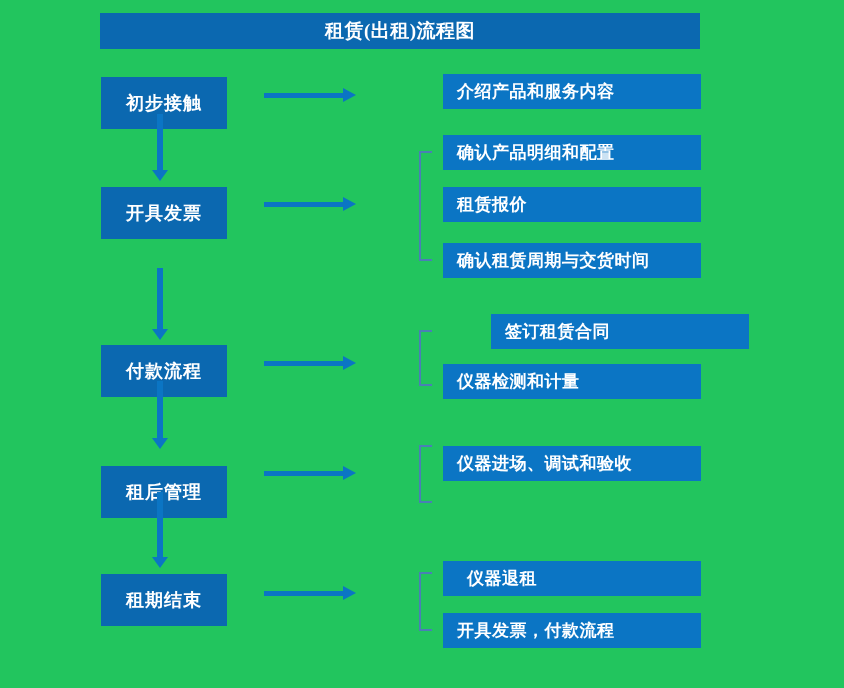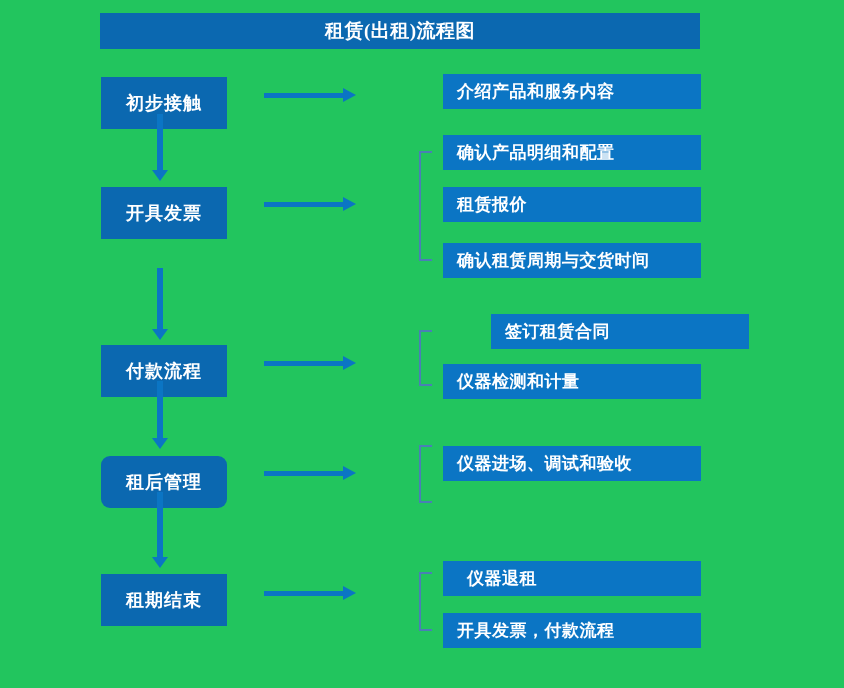--- a/index.html
+++ b/index.html
@@ -131,21 +131,21 @@
 </head>
 <body>
 
 <div id="canvas">
 
   <div class="title-bar">租赁(出租)流程图</div>
 
   <div class="stage-box" style="top:77px;">初步接触</div>
   <div class="stage-box" style="top:187px;">开具发票</div>
   <div class="stage-box" style="top:345px;">付款流程</div>
-  <div class="stage-box" style="top:456px;border-radius:9px;">租后管理</div>
+  <div class="stage-box" style="top:466px;">租后管理</div>
   <div class="stage-box" style="top:574px;">租期结束</div>
 
   <div class="v-arrow" style="top:114px; height:67px;">
     <div class="shaft" style="height:56px;"></div>
     <div class="head"></div>
   </div>
   <div class="v-arrow" style="top:268px; height:72px;">
     <div class="shaft" style="height:61px;"></div>
     <div class="head"></div>
   </div>

